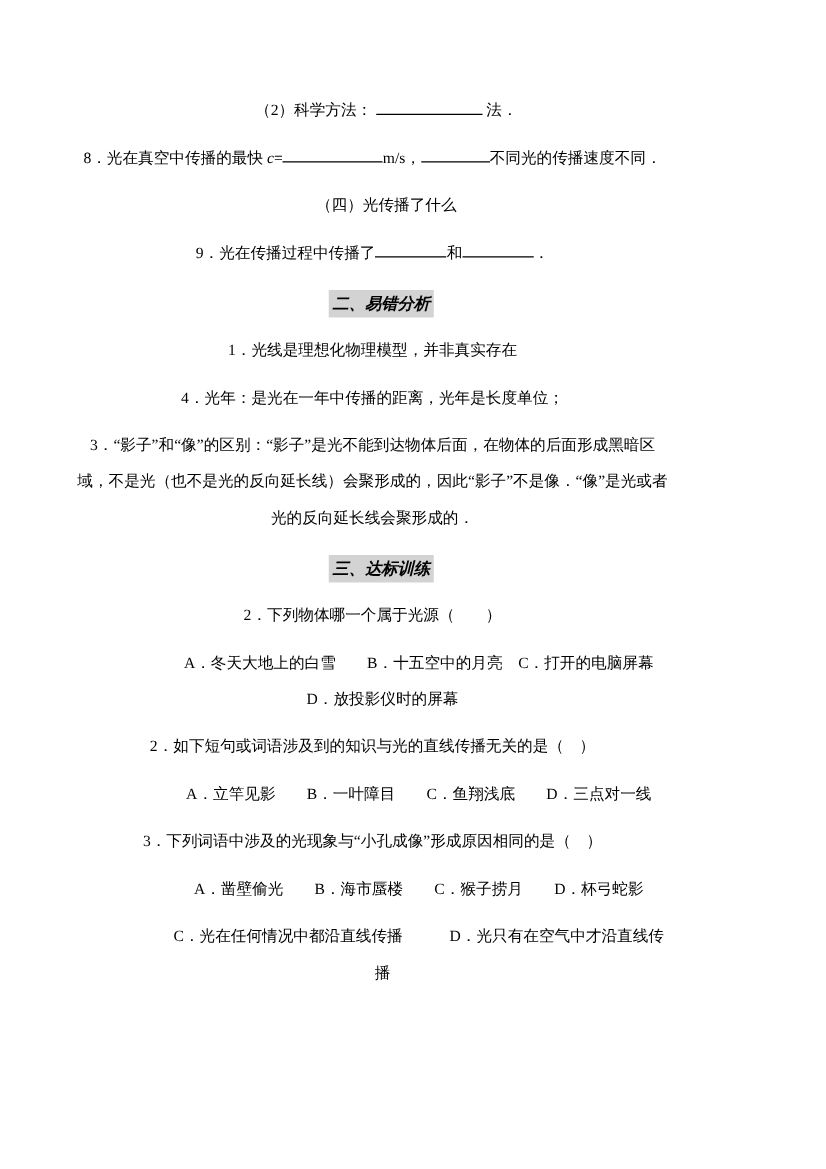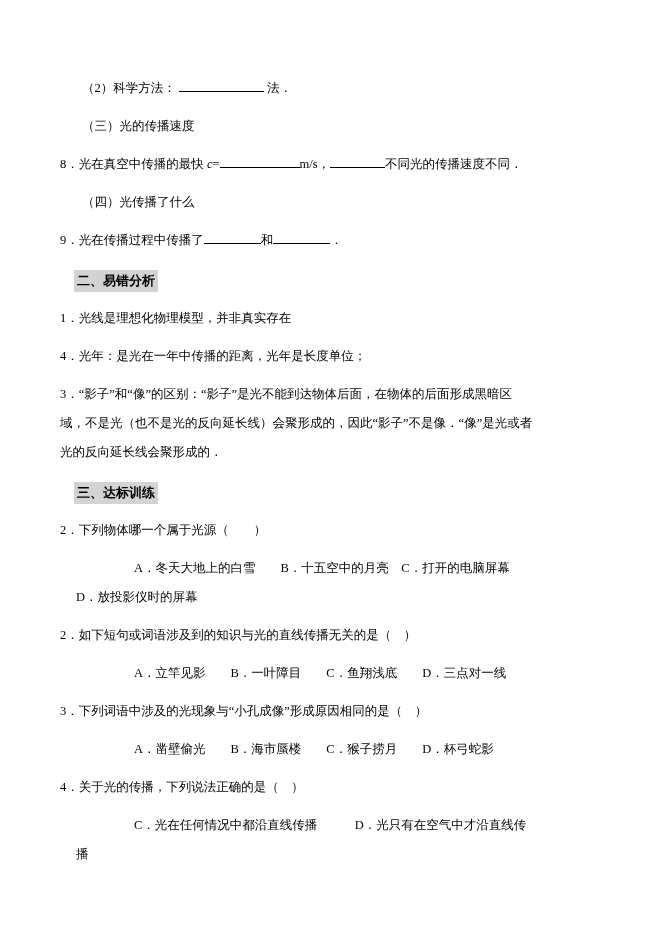--- a/index.html
+++ b/index.html
@@ -7,29 +7,30 @@
     position: relative;
     width: 608px;
     height: 935px;
     box-sizing: border-box;
     background: #ffffff;
     padding: 74px 72px 40px 60px;
     font-family: "Liberation Serif", "DejaVu Serif", serif;
     font-size: 12.5px;
     color: #000000;
     overflow: hidden;
+    text-align: center;
   }
   .para {
     margin: 0 0 9px 0;
     line-height: 29px;
     word-break: break-all;
   }
   .indent1 { padding-left: 22px; }
   .options { text-indent: 58px; margin-left: 16px; }
-  .heading-para { margin: 12px 0 8px 0; line-height: 29px; }
+  .heading-para { margin: 12px 0 8px 0; line-height: 29px; font-style: italic; }
   .heading {
     display: inline-block;
     margin-left: 14px;
     background: #d3d3d3;
     font-weight: bold;
     padding: 1px 3px;
     font-size: 13px;
     line-height: 20px;
   }
   .blank {
@@ -48,23 +49,20 @@
 <body>
 
 <div class="page">
 
   <p class="para indent1">
     <span>（2）科学方法：</span>
     <span class="blank w85"></span>
     <span>法．</span>
   </p>
 
-  <p class="para indent1">
-    <span>（三）光的传播速度</span>
-  </p>
 
   <p class="para">
     <span>8．光在真空中传播的最快 </span><span class="var-c">c</span><span>=</span><span class="blank w80"></span><span>m/s，</span><span class="blank w55"></span><span>不同光的传播速度不同．</span>
   </p>
 
   <p class="para indent1">
     <span>（四）光传播了什么</span>
   </p>
 
   <p class="para">
@@ -105,20 +103,17 @@
     <span>A．立竿见影　　B．一叶障目　　C．鱼翔浅底　　D．三点对一线</span>
   </p>
 
   <p class="para">
     <span>3．下列词语中涉及的光现象与“小孔成像”形成原因相同的是（　）</span>
   </p>
   <p class="para options">
     <span>A．凿壁偷光　　B．海市蜃楼　　C．猴子捞月　　D．杯弓蛇影</span>
   </p>
 
-  <p class="para">
-    <span>4．关于光的传播，下列说法正确的是（　）</span>
-  </p>
   <p class="para options">
     <span>C．光在任何情况中都沿直线传播　　　D．光只有在空气中才沿直线传播</span>
   </p>
 
 </div>
 
 </body></html>

